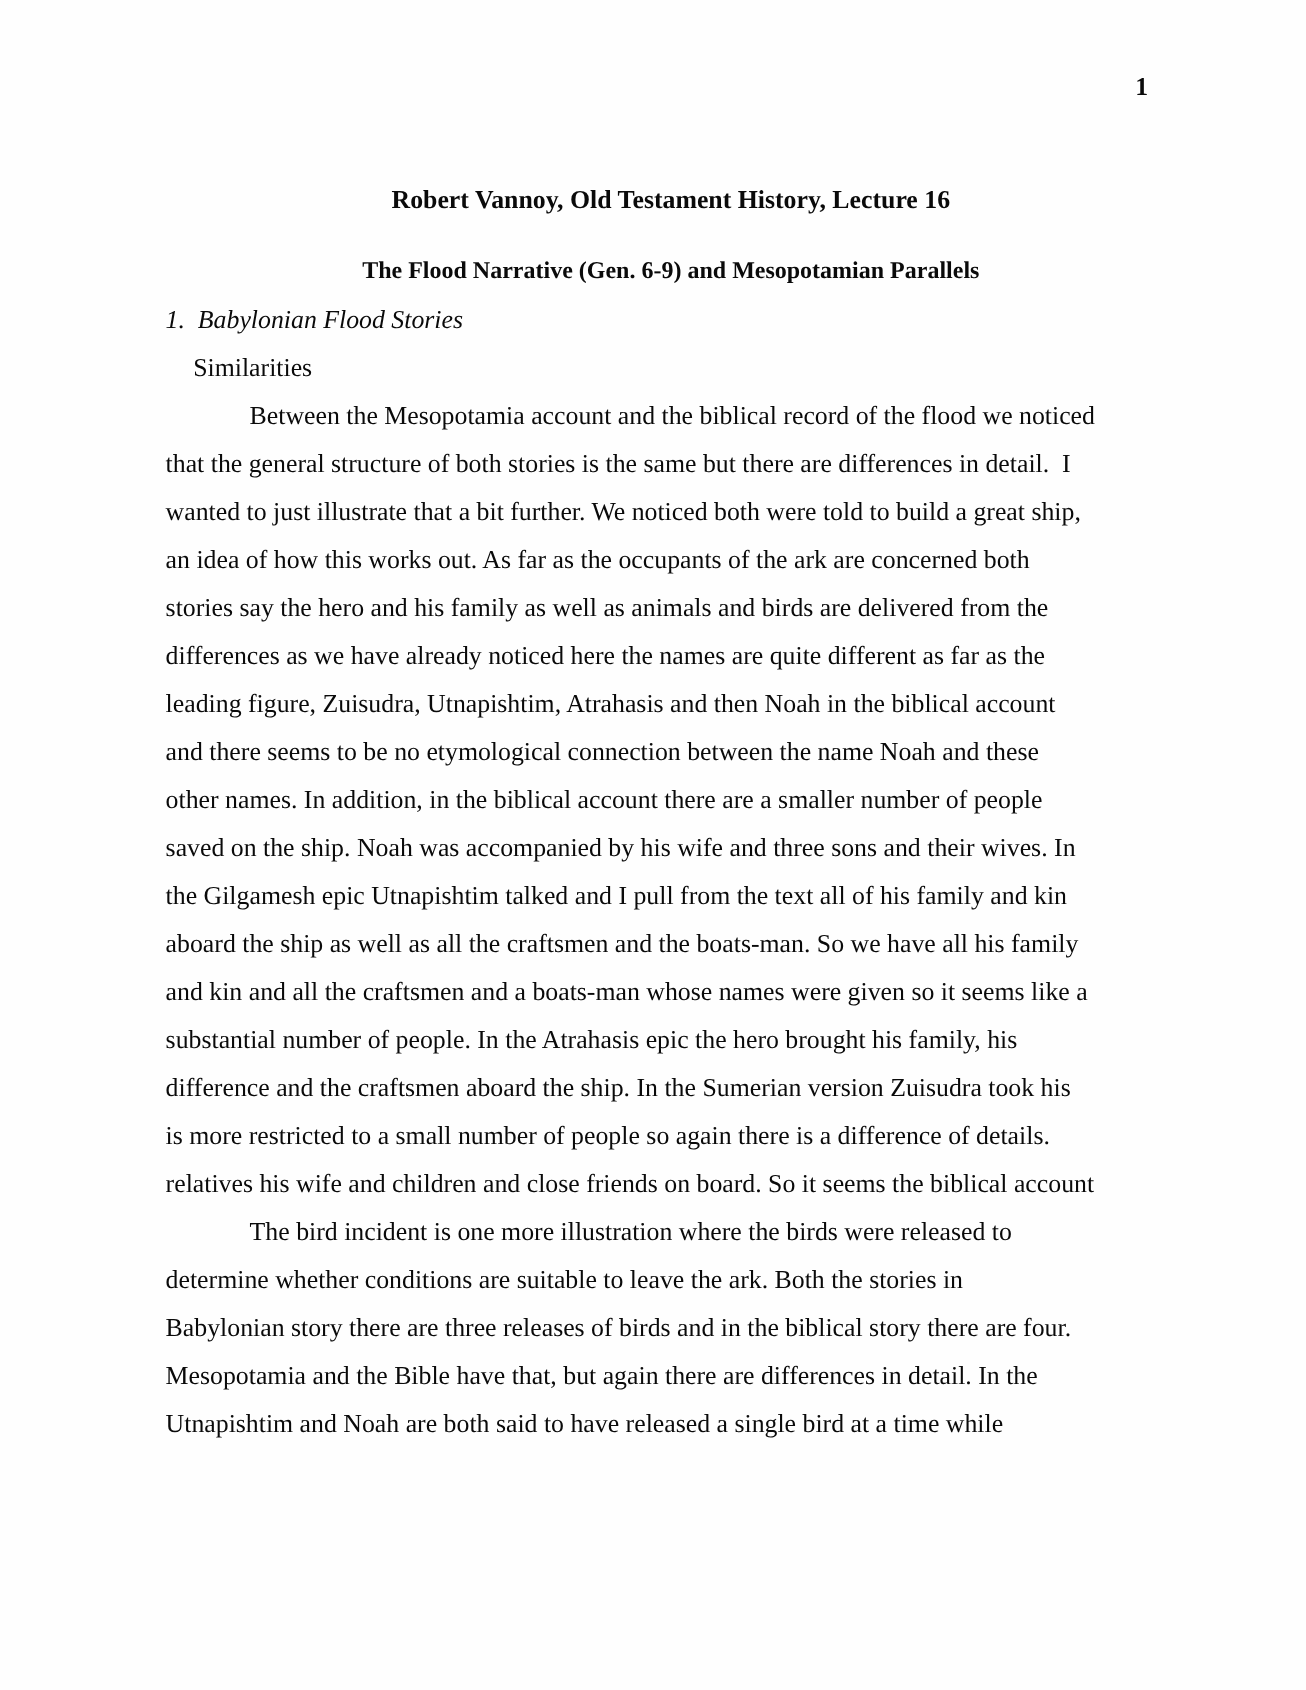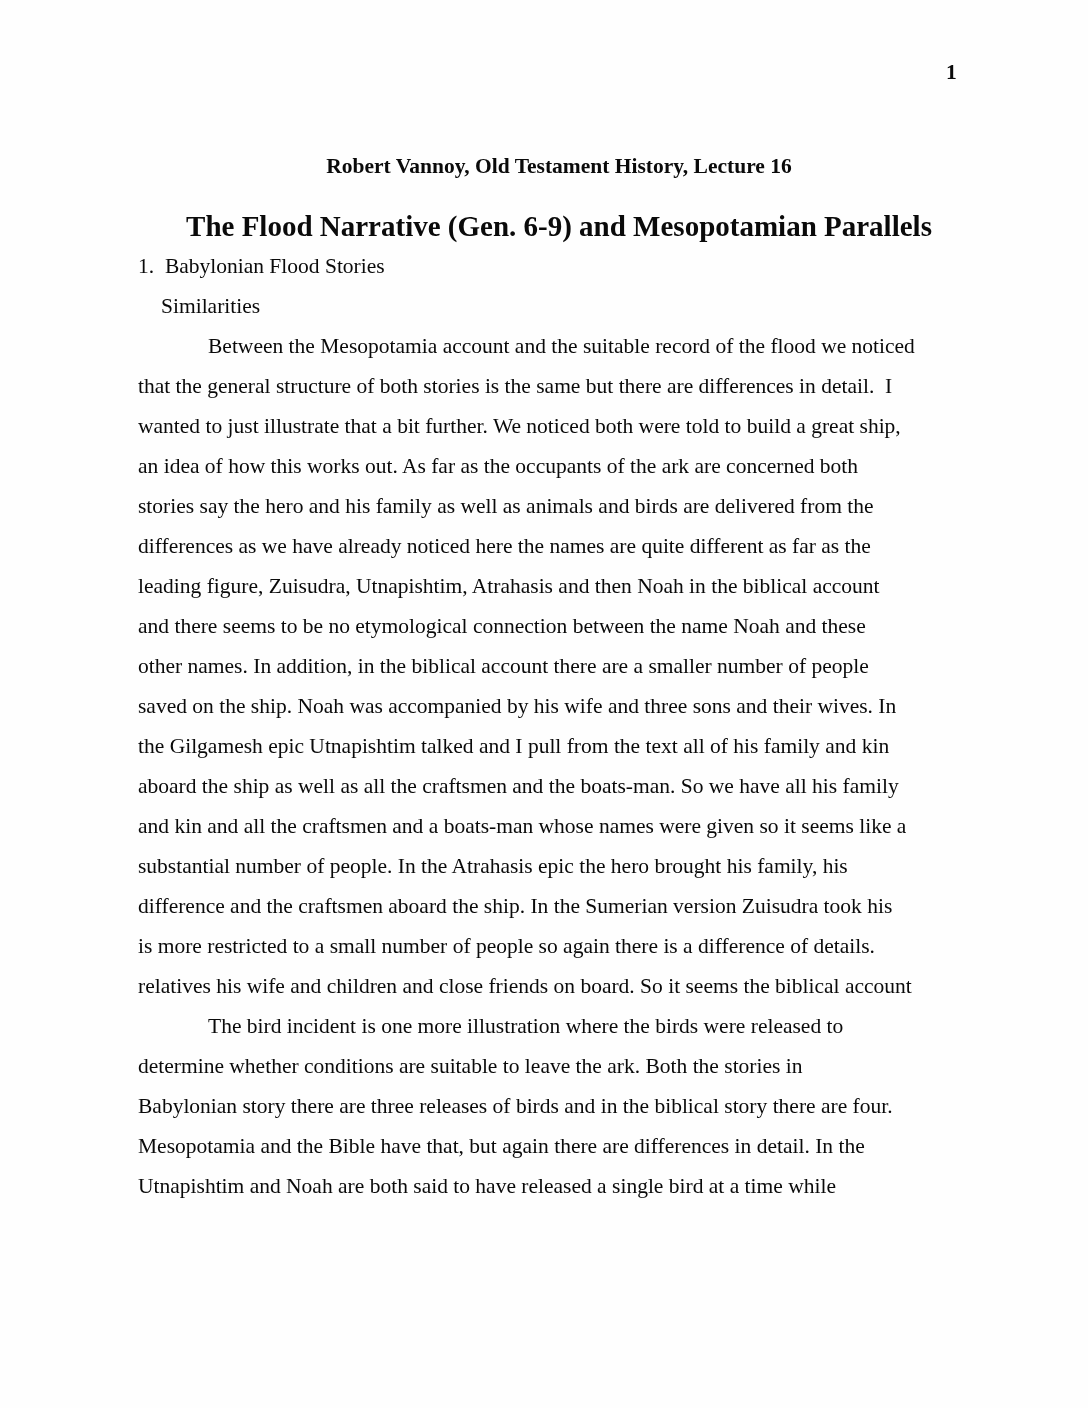--- a/index.html
+++ b/index.html
@@ -34,29 +34,30 @@
   .title {
     margin: 0;
     font-size: 21.5px;
     font-weight: 700;
     text-align: center;
     line-height: 40px;
     white-space: pre;
   }
   .subtitle {
     margin: 20px 0 0 0;
-    font-size: 29px;
+    font-size: 20px;
     font-weight: 700;
     text-align: center;
     line-height: 40px;
     white-space: pre;
   }
   .outline-item {
     line-height: 40px;
     white-space: pre;
+    font-style: italic;
   }
   .subheading {
     padding-left: 23px;
     line-height: 40px;
     white-space: pre;
   }
   .paragraph {
     margin: 0;
   }
   .line {
@@ -77,21 +78,21 @@
     <h1 class="title">Robert Vannoy, Old Testament History, Lecture 16</h1>
 
     <h2 class="subtitle">The Flood Narrative (Gen. 6-9) and Mesopotamian Parallels</h2>
 
     <div class="outline-item">1.  Babylonian Flood Stories</div>
 
     <div class="subheading">Similarities</div>
 
     <div id="paragraphs">
         <div class="paragraph">
-          <div class="line first-line">Between the Mesopotamia account and the suitable record of the flood we noticed</div>
+          <div class="line first-line">Between the Mesopotamia account and the biblical record of the flood we noticed</div>
           <div class="line">that the general structure of both stories is the same but there are differences in detail.  I</div>
           <div class="line">wanted to just illustrate that a bit further. We noticed both were told to build a great ship,</div>
           <div class="line">an idea of how this works out. As far as the occupants of the ark are concerned both</div>
           <div class="line">stories say the hero and his family as well as animals and birds are delivered from the</div>
           <div class="line">differences as we have already noticed here the names are quite different as far as the</div>
           <div class="line">leading figure, Zuisudra, Utnapishtim, Atrahasis and then Noah in the biblical account</div>
           <div class="line">and there seems to be no etymological connection between the name Noah and these</div>
           <div class="line">other names. In addition, in the biblical account there are a smaller number of people</div>
           <div class="line">saved on the ship. Noah was accompanied by his wife and three sons and their wives. In</div>
           <div class="line">the Gilgamesh epic Utnapishtim talked and I pull from the text all of his family and kin</div>

